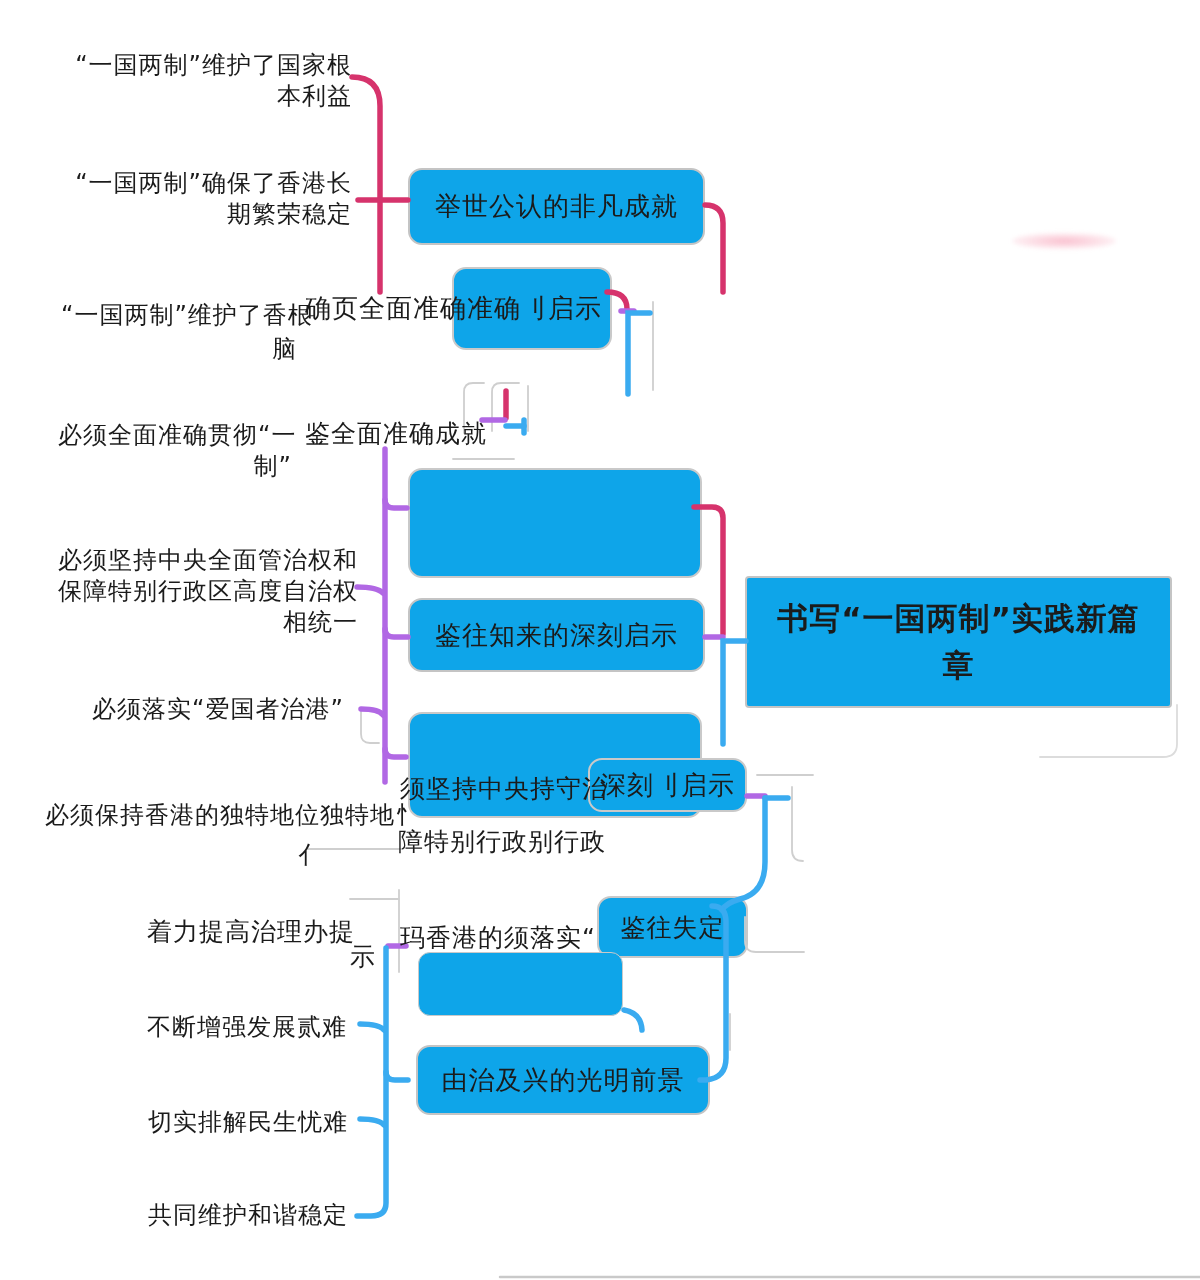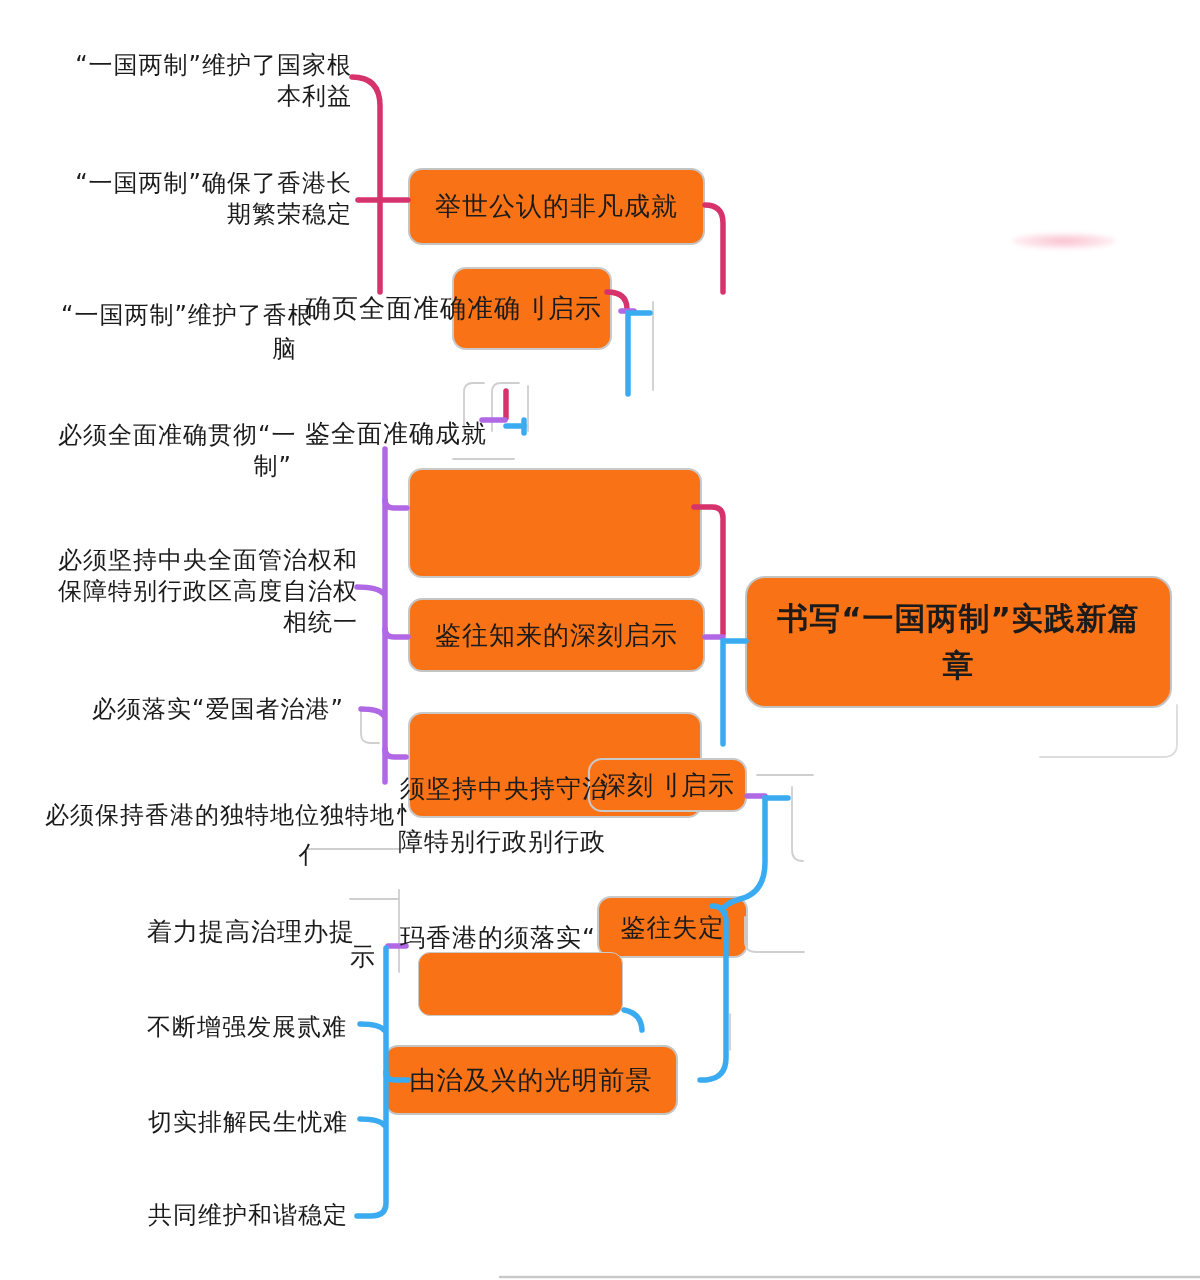--- a/index.html
+++ b/index.html
@@ -5,28 +5,28 @@
   html,body{margin:0;padding:0;background:#fff;}
   #canvas{
     position:relative;width:1200px;height:1280px;background:#ffffff;overflow:hidden;
     font-family:"DejaVu Sans","Liberation Sans",sans-serif;color:#1b1b1b;
   }
   .layer{position:absolute;left:0;top:0;width:1200px;height:1280px;}
   #boxes{z-index:1;}
   #wires{z-index:2;pointer-events:none;}
   #texts{z-index:3;}
   .node-box{
-    position:absolute;background:#f97316;border:2px solid #c4c4c4;border-radius:14px;
+    position:absolute;background:#0ea5e9;border:2px solid #c4c4c4;border-radius:14px;
     display:flex;align-items:center;justify-content:center;text-align:center;
     font-size:26px;letter-spacing:1px;color:#1b1b1b;box-sizing:border-box;
   }
   .ghost{border-color:#c9c9c9;}
   .central{
     font-weight:bold;font-size:31px;line-height:47px;letter-spacing:1px;
-    flex-direction:column;border-radius:20px;
+    flex-direction:column;border-radius:4px;
   }
   .leaf{
     position:absolute;font-size:24px;line-height:31px;letter-spacing:1px;
     white-space:nowrap;color:#1b1b1b;
   }
   .ralign{text-align:right;white-space:normal;}
   .ralign div{white-space:nowrap;}
   .overlaptxt{font-size:26px;}
   .smudge{
     position:absolute;left:1012px;top:233px;width:104px;height:16px;z-index:0;
@@ -64,21 +64,21 @@
     <div class="node-box ghost" style="left:588px;top:758px;width:159px;height:54px;">
       <span>深刻刂启示</span>
     </div>
 
     <div class="node-box ghost" style="left:597px;top:896px;width:151px;height:62px;font-size:25px;">
       <span>鉴往失定</span>
     </div>
 
     <div class="node-box ghost" style="left:418px;top:952px;width:205px;height:64px;border-width:1.5px;border-radius:12px;"></div>
 
-    <div class="node-box" style="left:384px;top:1045px;width:294px;height:70px;">
+    <div class="node-box" style="left:416px;top:1045px;width:294px;height:70px;">
       <span>由治及兴的光明前景</span>
     </div>
   </div>
 
   <svg id="wires" class="layer" viewBox="0 0 1200 1280">
 
     <g stroke="#cfcfcf" stroke-width="1.8" fill="none" stroke-linecap="round">
       <path d="M 653 302 L 653 390"></path>
       <path d="M 453 459 L 514 459"></path>
       <path d="M 464 433 L 464 392 Q 464 383 473 383 L 484 383"></path>

